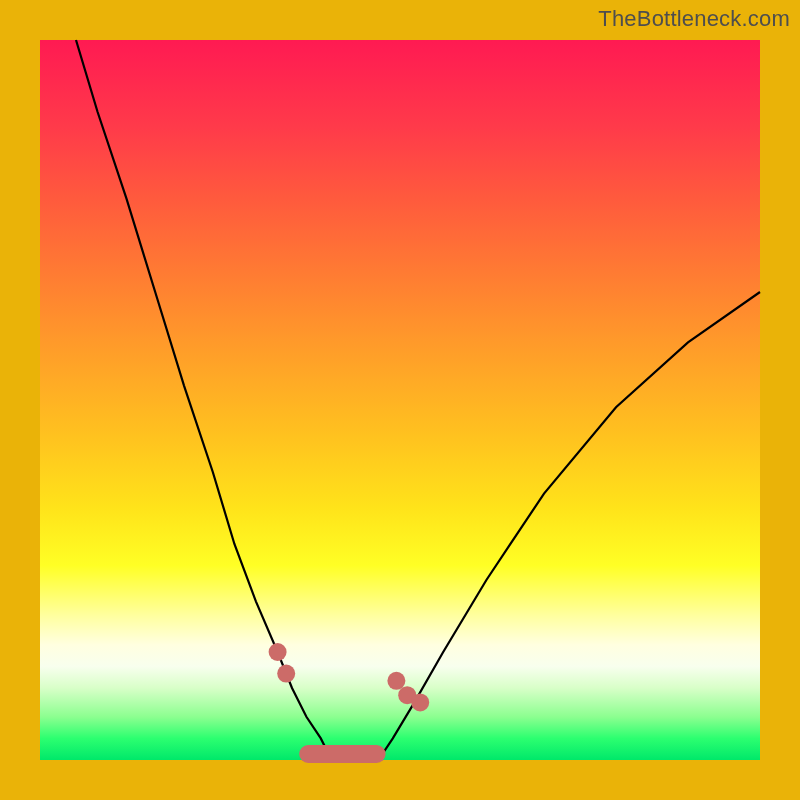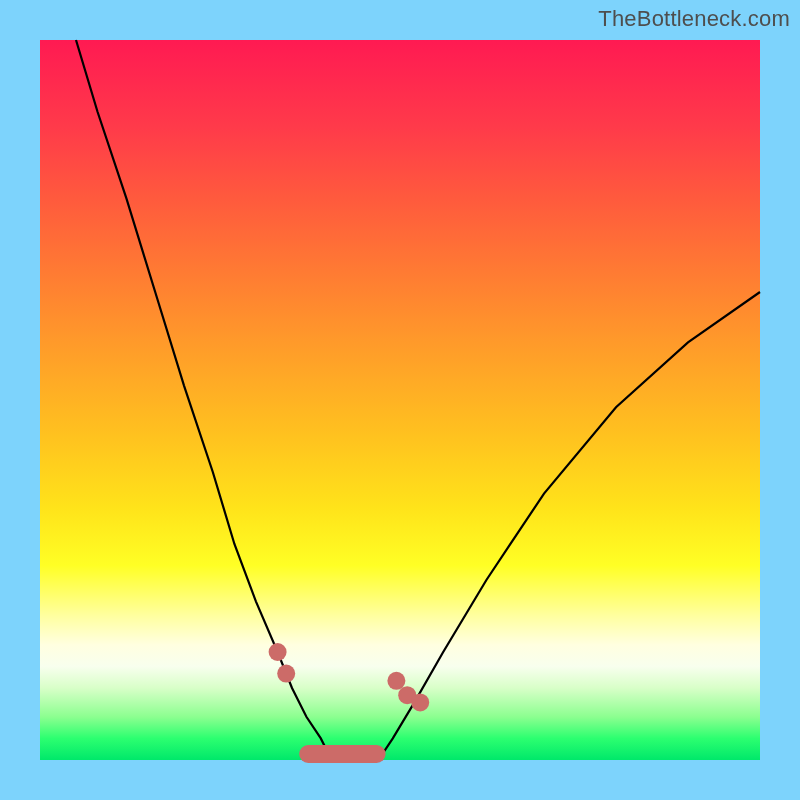--- a/index.html
+++ b/index.html
@@ -10,21 +10,21 @@
     background: #000;
     font-family: Arial, Helvetica, sans-serif;
     overflow: hidden;
   }
   .frame {
     position: absolute;
     left: 0;
     top: 0;
     width: 800px;
     height: 800px;
-    background: #7dd3fc;
+    background: #eab308;
   }
   .plot-area {
     position: absolute;
     left: 40px;
     top: 40px;
     width: 720px;
     height: 720px;
     background: linear-gradient(to bottom,
       #ff1a52 0%,
       #ff3a4a 12%,

